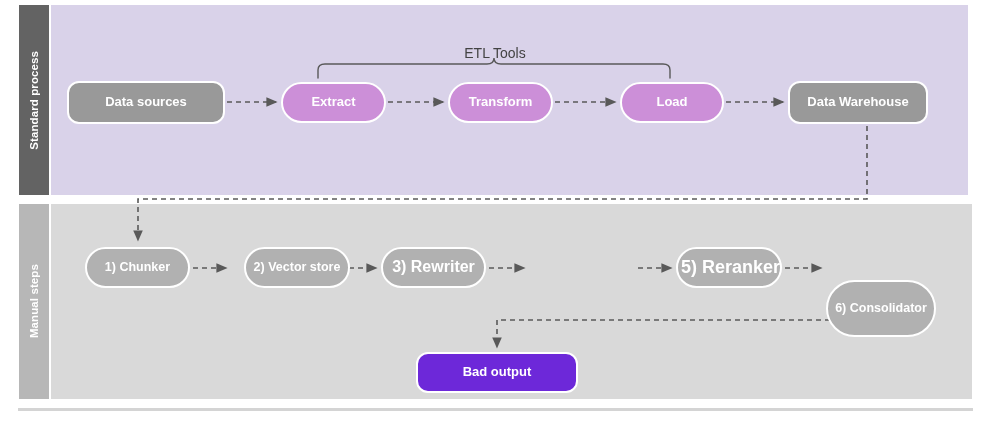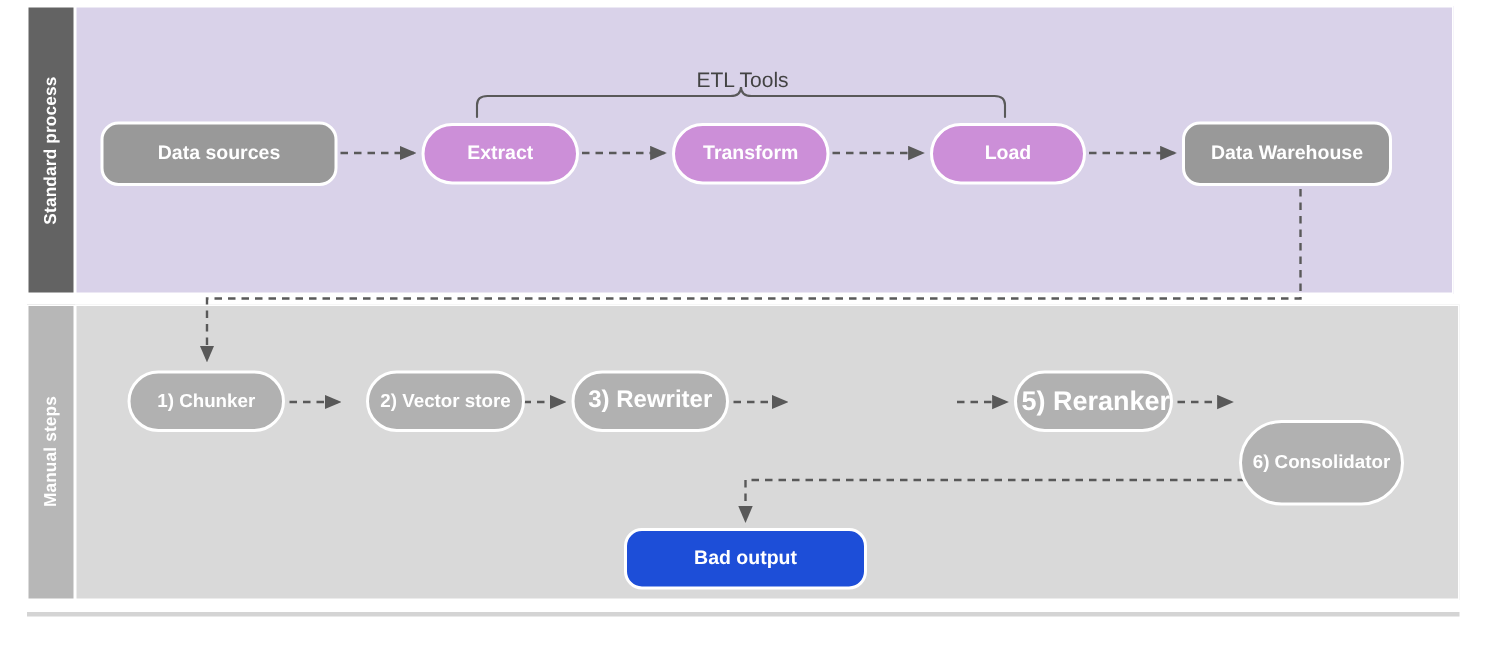--- a/index.html
+++ b/index.html
@@ -66,21 +66,21 @@
     color: #ffffff;
     font-weight: bold;
     line-height: 1.15;
     border: 2px solid #ffffff;
     z-index: 6;
   }
   .node.rect  { border-radius: 12px; }
   .node.pill  { border-radius: 999px; }
   .node.gray   { background: #999999; }
   .node.purple { background: #cc8fd8; }
-  .node.yellow { background: #1d4ed8; }
+  .node.yellow { background: #6d28d9; }
   .node.graypill { background: #b1b1b1; }
 
   
   #node-data-sources   { left: 67px;  top: 81px;  width: 158px; height: 43px; font-size: 13px; }
   #node-extract        { left: 281px; top: 82px;  width: 105px; height: 41px; font-size: 13px; }
   #node-transform      { left: 448px; top: 82px;  width: 105px; height: 41px; font-size: 13px; }
   #node-load           { left: 620px; top: 82px;  width: 104px; height: 41px; font-size: 13px; }
   #node-data-warehouse { left: 788px; top: 81px;  width: 140px; height: 43px; font-size: 13px; }
 
   

